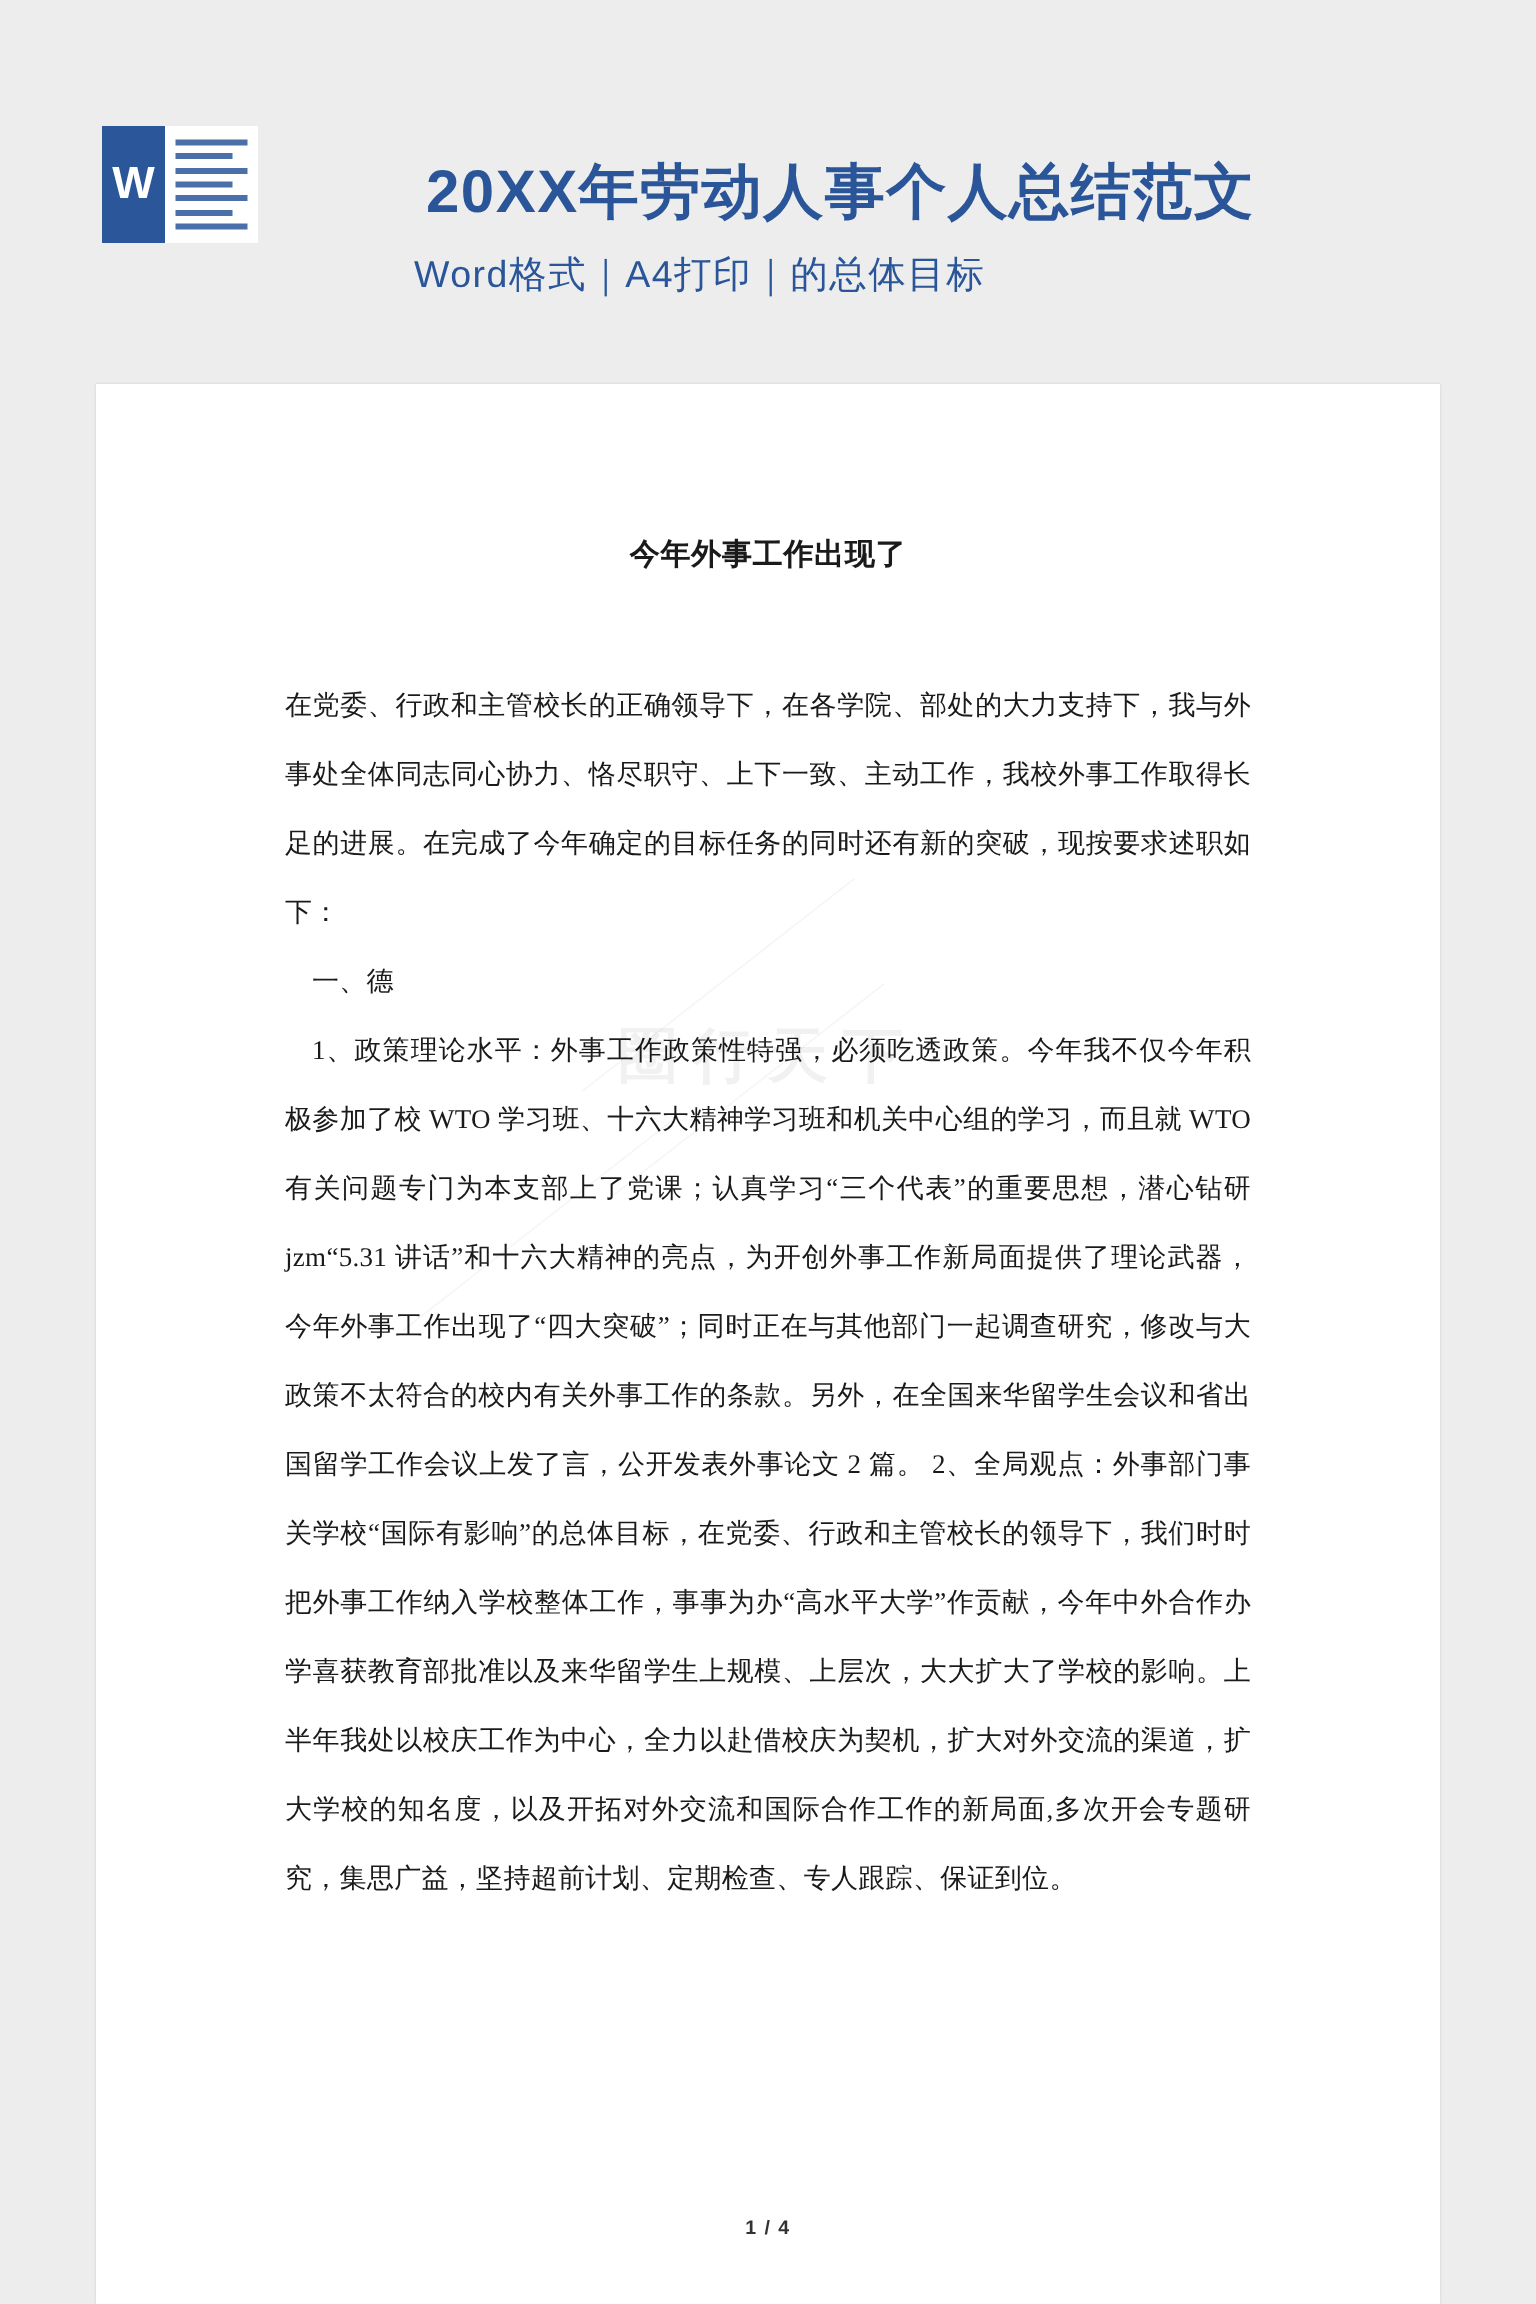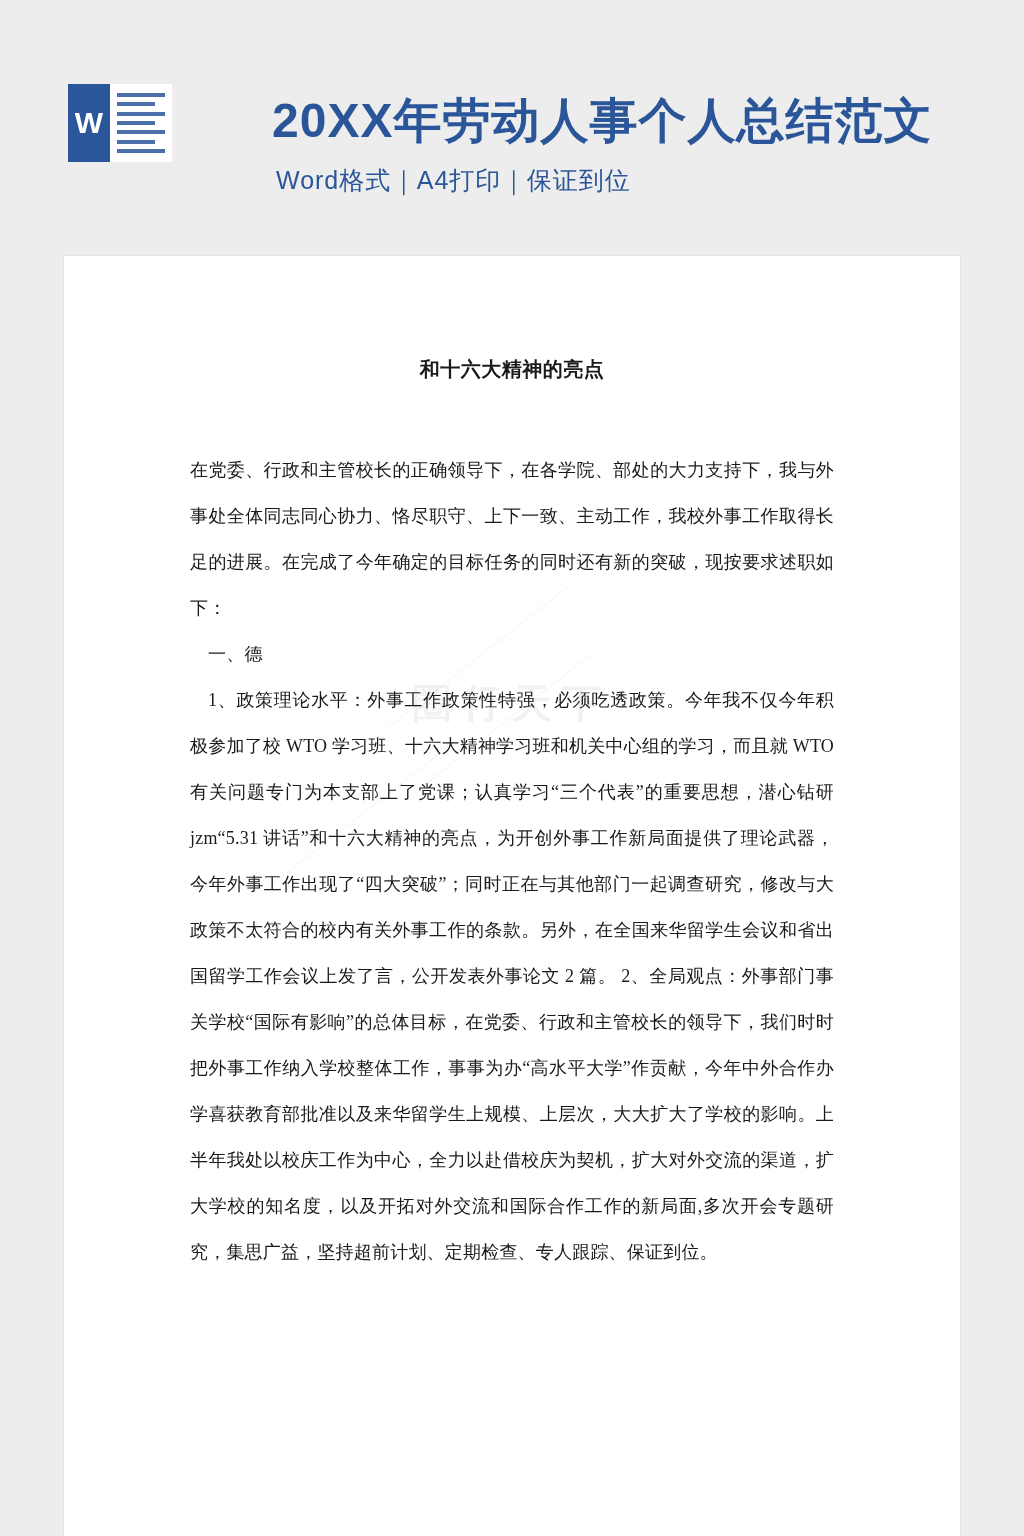--- a/index.html
+++ b/index.html
@@ -62,25 +62,25 @@
     opacity: .85;
   }
   .logo-right i:nth-child(even) { width: 80%; }
   .header-text {
     position: absolute;
     left: 272px;
     top: 92px;
   }
   .doc-title-main {
     font-family: "Liberation Sans", sans-serif;
-    font-size: 48px;
+    font-size: 40px;
     font-weight: bold;
     color: #2a5699;
     letter-spacing: 1px;
-    margin: 0;
+    margin: 12px;
     line-height: 1.2;
   }
   .doc-subtitle {
     font-family: "Liberation Sans", sans-serif;
     font-size: 25px;
     color: #2a5699;
     margin: 14px 0 0 4px;
     letter-spacing: 1px;
   }
   
@@ -172,36 +172,37 @@
           <i></i>
           <i></i>
           <i></i>
           <i></i>
           <i></i>
           <i></i>
       </div>
     </div>
     <div class="header-text">
       <h1 class="doc-title-main">20XX年劳动人事个人总结范文</h1>
-      <div class="doc-subtitle">Word格式｜A4打印｜保证到位</div>
+      <div class="doc-subtitle">Word格式｜A4打印｜的总体目标</div>
     </div>
   </div>
 
   <div class="sheet">
     <div class="sheet-inner">
 
       <div class="watermark">圈行天下</div>
       <div class="wm-lines">
         <span style="left:300px;top:400px;"></span>
         <span style="left:320px;top:470px;"></span>
         <span style="left:180px;top:560px;"></span>
       </div>
 
-      <div class="body-title">和十六大精神的亮点</div>
+      <div class="body-title">今年外事工作出现了</div>
 
       <p class="para indent1">在党委、行政和主管校长的正确领导下，在各学院、部处的大力支持下，我与外事处全体同志同心协力、恪尽职守、上下一致、主动工作，我校外事工作取得长足的进展。在完成了今年确定的目标任务的同时还有新的突破，现按要求述职如下：</p>
       <p class="para small-indent">一、德</p>
       <p class="para small-indent">1、政策理论水平：外事工作政策性特强，必须吃透政策。今年我不仅今年积极参加了校 WTO 学习班、十六大精神学习班和机关中心组的学习，而且就 WTO 有关问题专门为本支部上了党课；认真学习“三个代表”的重要思想，潜心钻研 jzm“5.31 讲话”和十六大精神的亮点，为开创外事工作新局面提供了理论武器，今年外事工作出现了“四大突破”；同时正在与其他部门一起调查研究，修改与大政策不太符合的校内有关外事工作的条款。另外，在全国来华留学生会议和省出国留学工作会议上发了言，公开发表外事论文 2 篇。 2、全局观点：外事部门事关学校“国际有影响”的总体目标，在党委、行政和主管校长的领导下，我们时时把外事工作纳入学校整体工作，事事为办“高水平大学”作贡献，今年中外合作办学喜获教育部批准以及来华留学生上规模、上层次，大大扩大了学校的影响。上半年我处以校庆工作为中心，全力以赴借校庆为契机，扩大对外交流的渠道，扩大学校的知名度，以及开拓对外交流和国际合作工作的新局面,多次开会专题研究，集思广益，坚持超前计划、定期检查、专人跟踪、保证到位。</p>
 
+      <div class="page-number">1 / 4</div>
     </div>
   </div>
 
 </div>
 
 </body></html>

